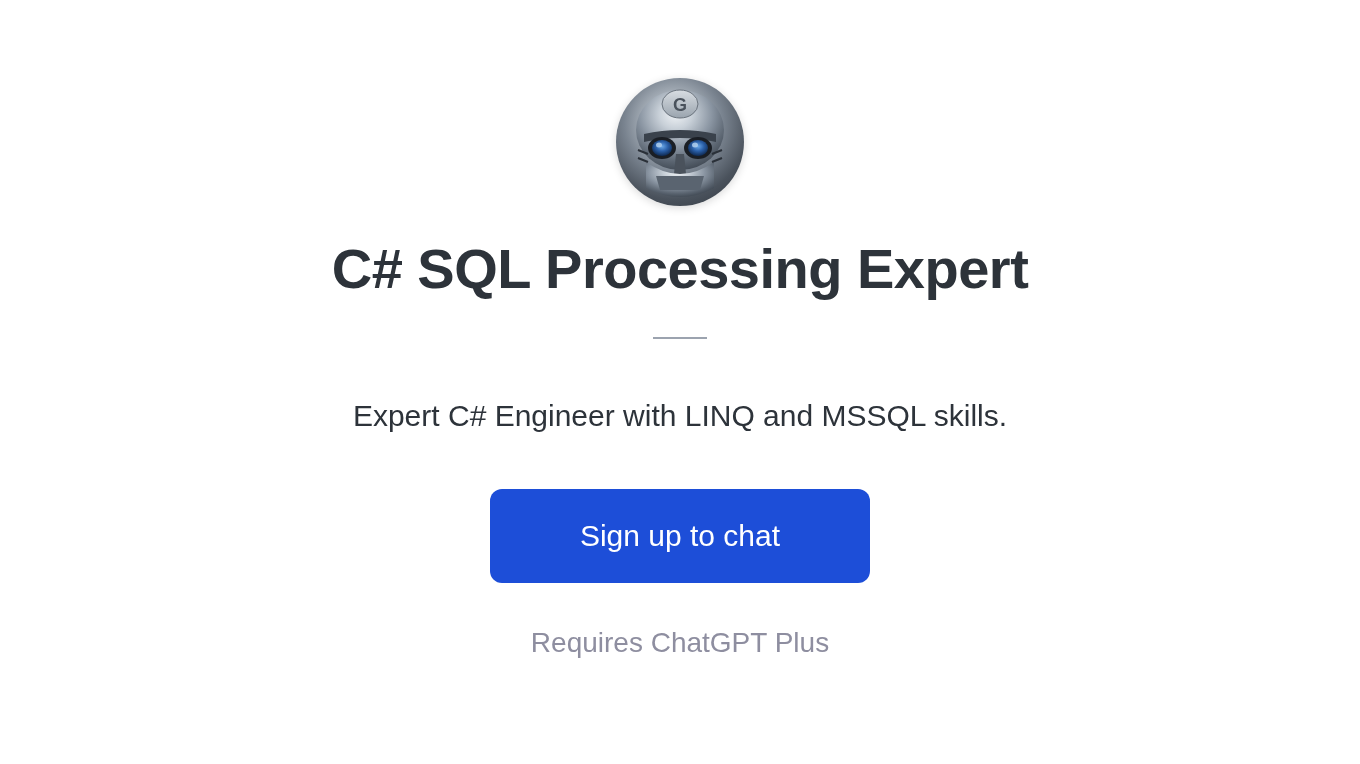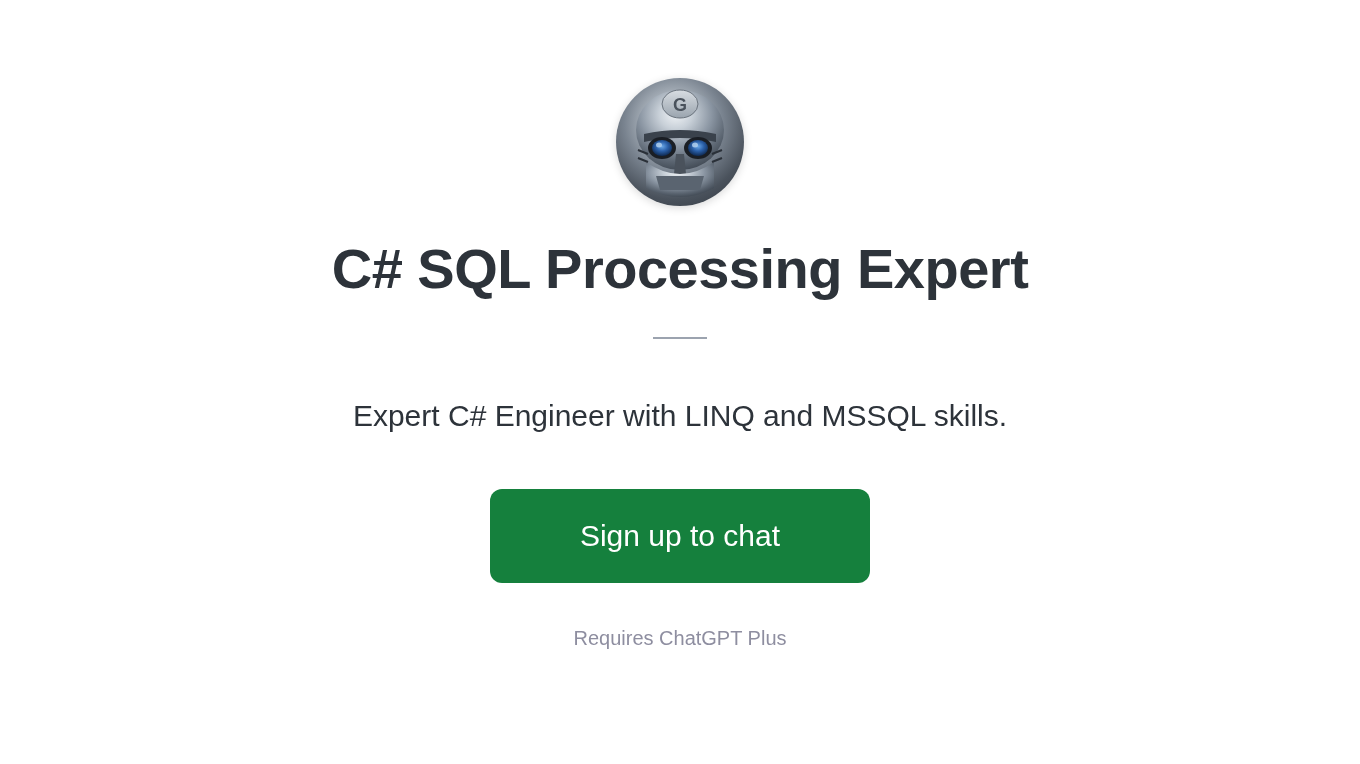--- a/index.html
+++ b/index.html
@@ -45,32 +45,32 @@
       background: #9ca3af;
       margin-bottom: 60px;
     }
     .description {
       font-size: 30px;
       font-weight: 400;
       color: #2d333a;
       margin-bottom: 56px;
     }
     .signup-btn {
-      background: #15803d;
+      background: #1d4ed8;
       color: #ffffff;
       font-size: 30px;
       font-weight: 400;
       border: none;
       border-radius: 12px;
       padding: 30px 90px;
       cursor: pointer;
       margin-bottom: 44px;
     }
     .requires {
-      font-size: 20px;
+      font-size: 28px;
       font-weight: 400;
       color: #8e8ea0;
       text-align: center;
     }
   </style>
 </head>
 <body>
 
 <div class="avatar">
   <svg class="avatar-inner" viewBox="0 0 128 128" xmlns="http://www.w3.org/2000/svg">

